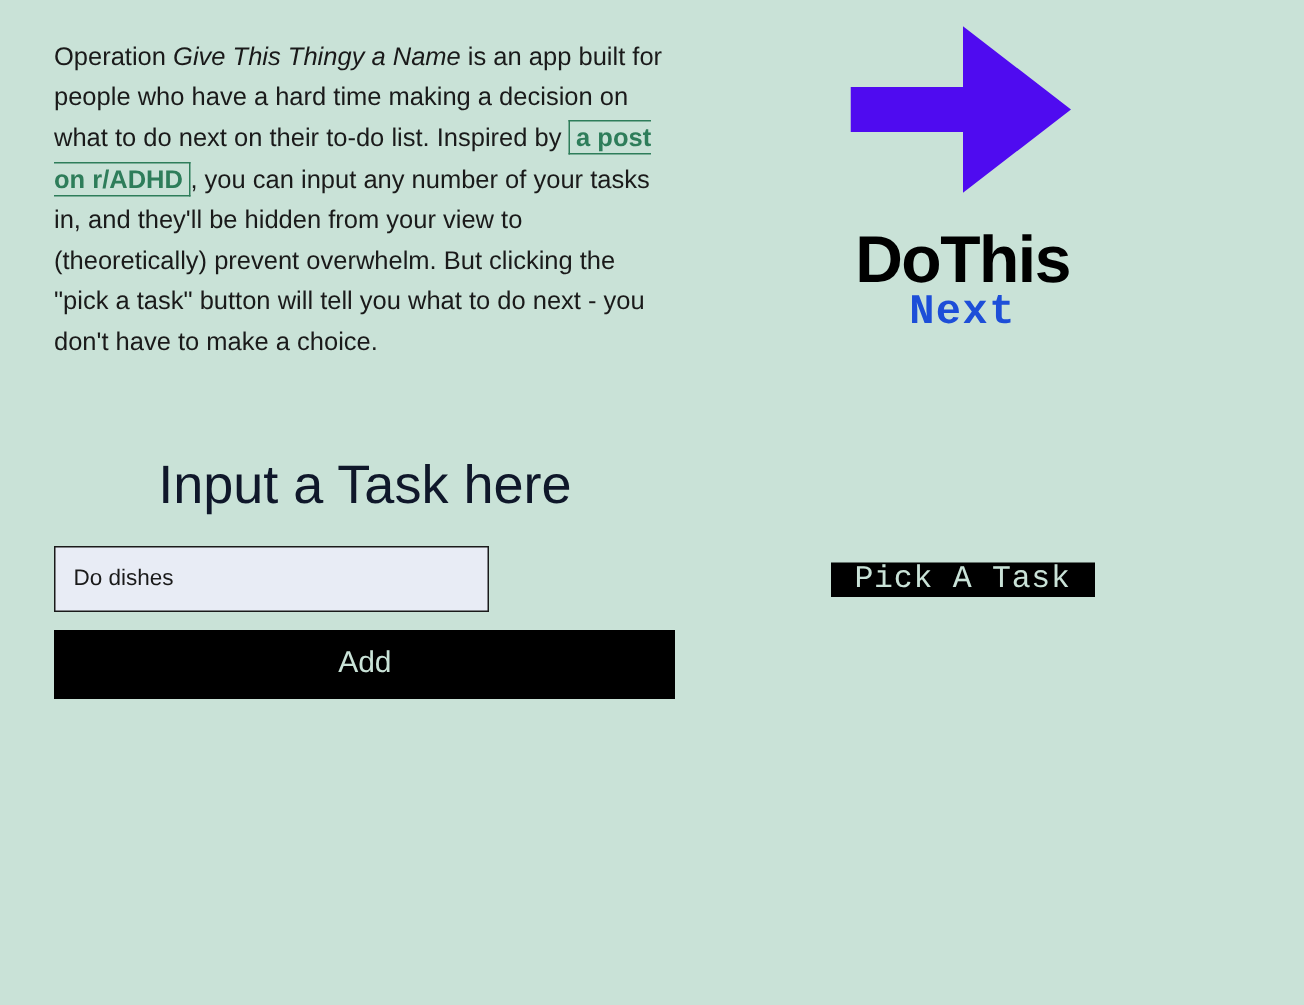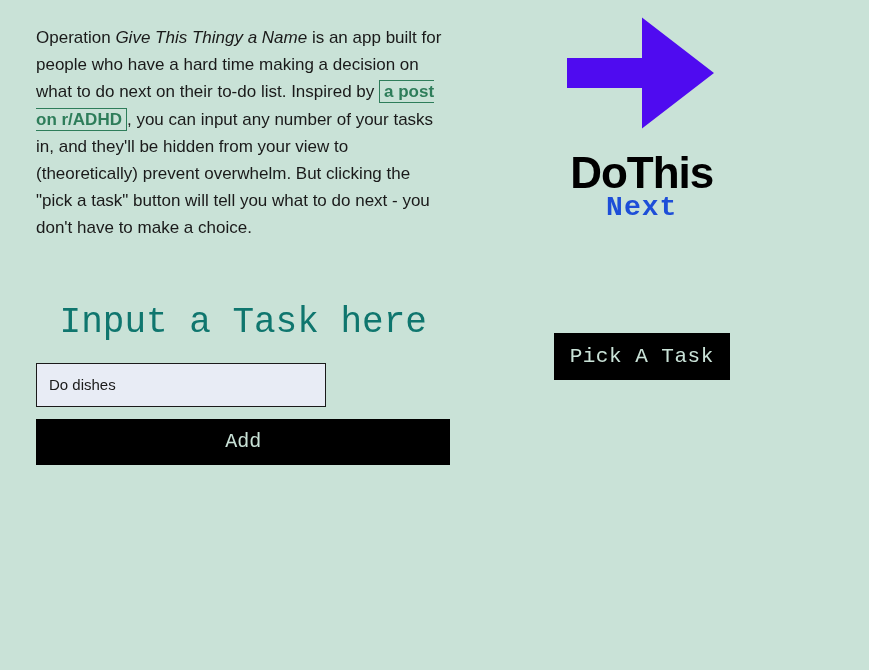--- a/index.html
+++ b/index.html
@@ -19,20 +19,21 @@
       padding: 24px 36px;
     }
     .left {
       width: 52%;
     }
     .right {
       width: 48%;
       display: flex;
       flex-direction: column;
       align-items: center;
+      gap: 41px;
     }
     .intro-text {
       font-size: 17px;
       line-height: 1.6;
       color: #1a1a1a;
       font-family: Liberation Sans, sans-serif;
     }
     .intro-text em {
       font-style: italic;
     }
@@ -43,23 +44,23 @@
       padding: 1px 4px;
       text-decoration: none;
       cursor: pointer;
     }
     .input-section {
       margin-top: 60px;
       text-align: center;
     }
     .input-heading {
       font-size: 36px;
-      font-family: Liberation Mono, monospace;
+      font-family: Liberation Sans, sans-serif;
       font-weight: normal;
-      color: #0f766e;
+      color: #0f172a;
       margin-bottom: 20px;
     }
     .input-row {
       display: flex;
       justify-content: center;
       align-items: stretch;
       gap: 12px;
       flex-direction: column;
     }
     .task-input {
@@ -75,21 +76,21 @@
     .task-input::placeholder {
       color: #1a1a1a;
     }
     .add-button {
       background-color: #000;
       color: #c9e2d7;
       border: none;
       padding: 0 16px;
       height: 46px;
       font-size: 20px;
-      font-family: Liberation Mono, monospace;
+      font-family: Liberation Sans, sans-serif;
       cursor: pointer;
     }
     .logo-block {
       margin-top: -14px;
       display: flex;
       flex-direction: column;
       align-items: center;
     }
     .arrow-icon svg {
       width: 150px;
@@ -109,21 +110,21 @@
       color: #1d4ed8;
       font-weight: bold;
       margin-top: -6px;
       letter-spacing: 1px;
     }
     .pick-button {
       margin-top: 110px;
       background-color: #000;
       color: #c9e2d7;
       border: none;
-      padding: 12px 16px;
+      padding: 0 16px;
       font-size: 21px;
       font-family: 'Courier New', Courier, monospace;
       cursor: pointer;
       letter-spacing: 0.5px;
     }
   </style>
 </head>
 <body>
 
 <div class="container">

